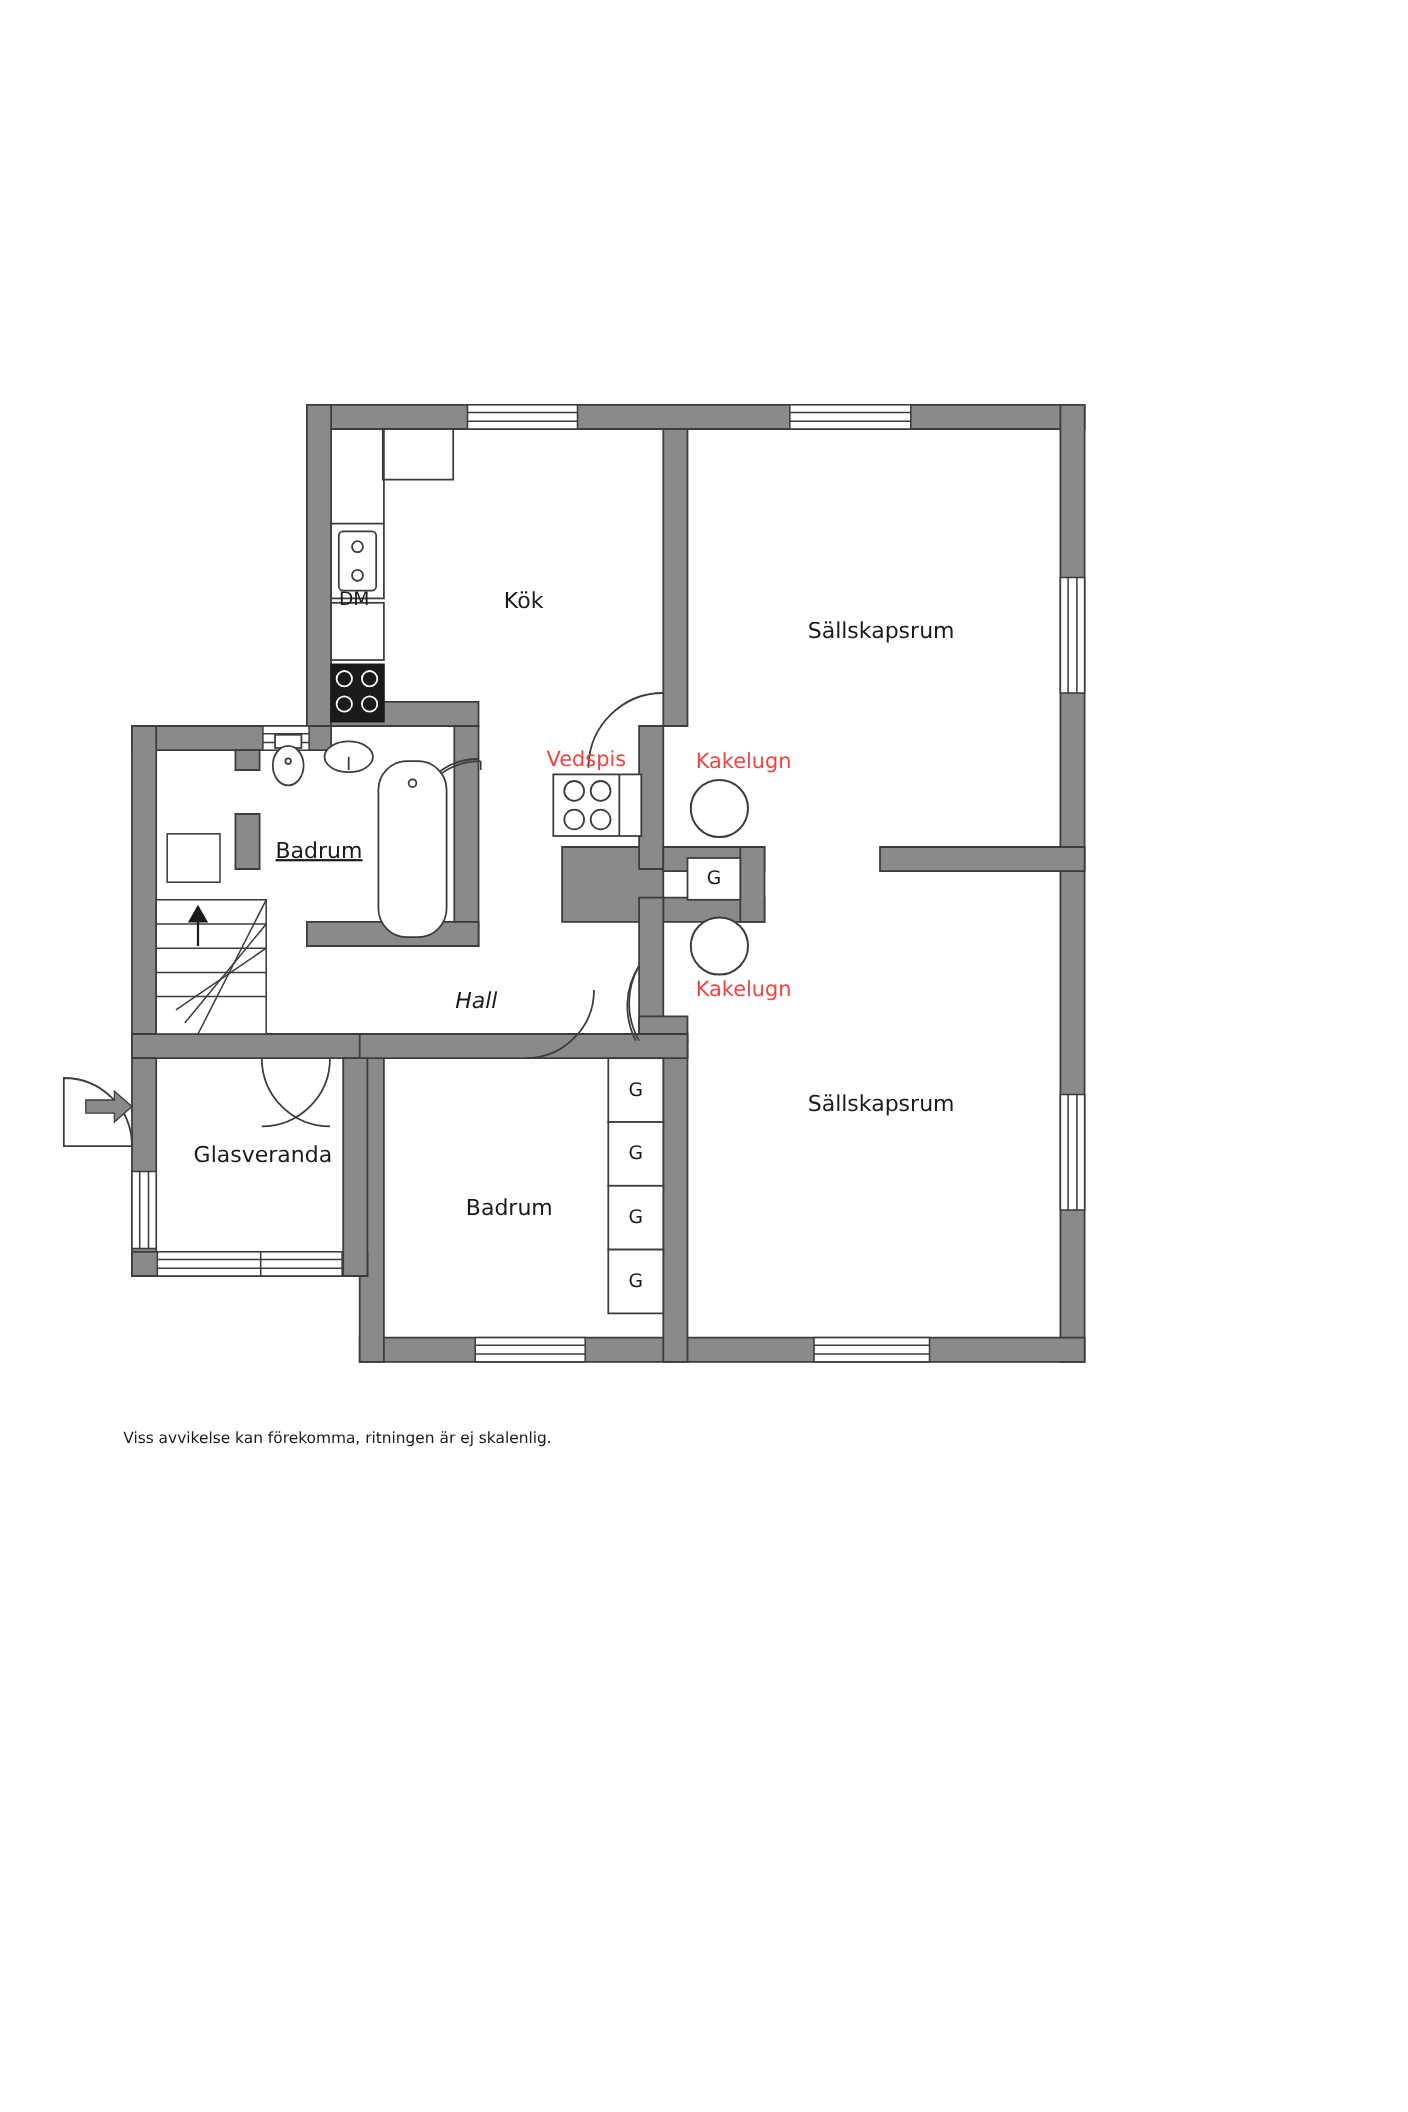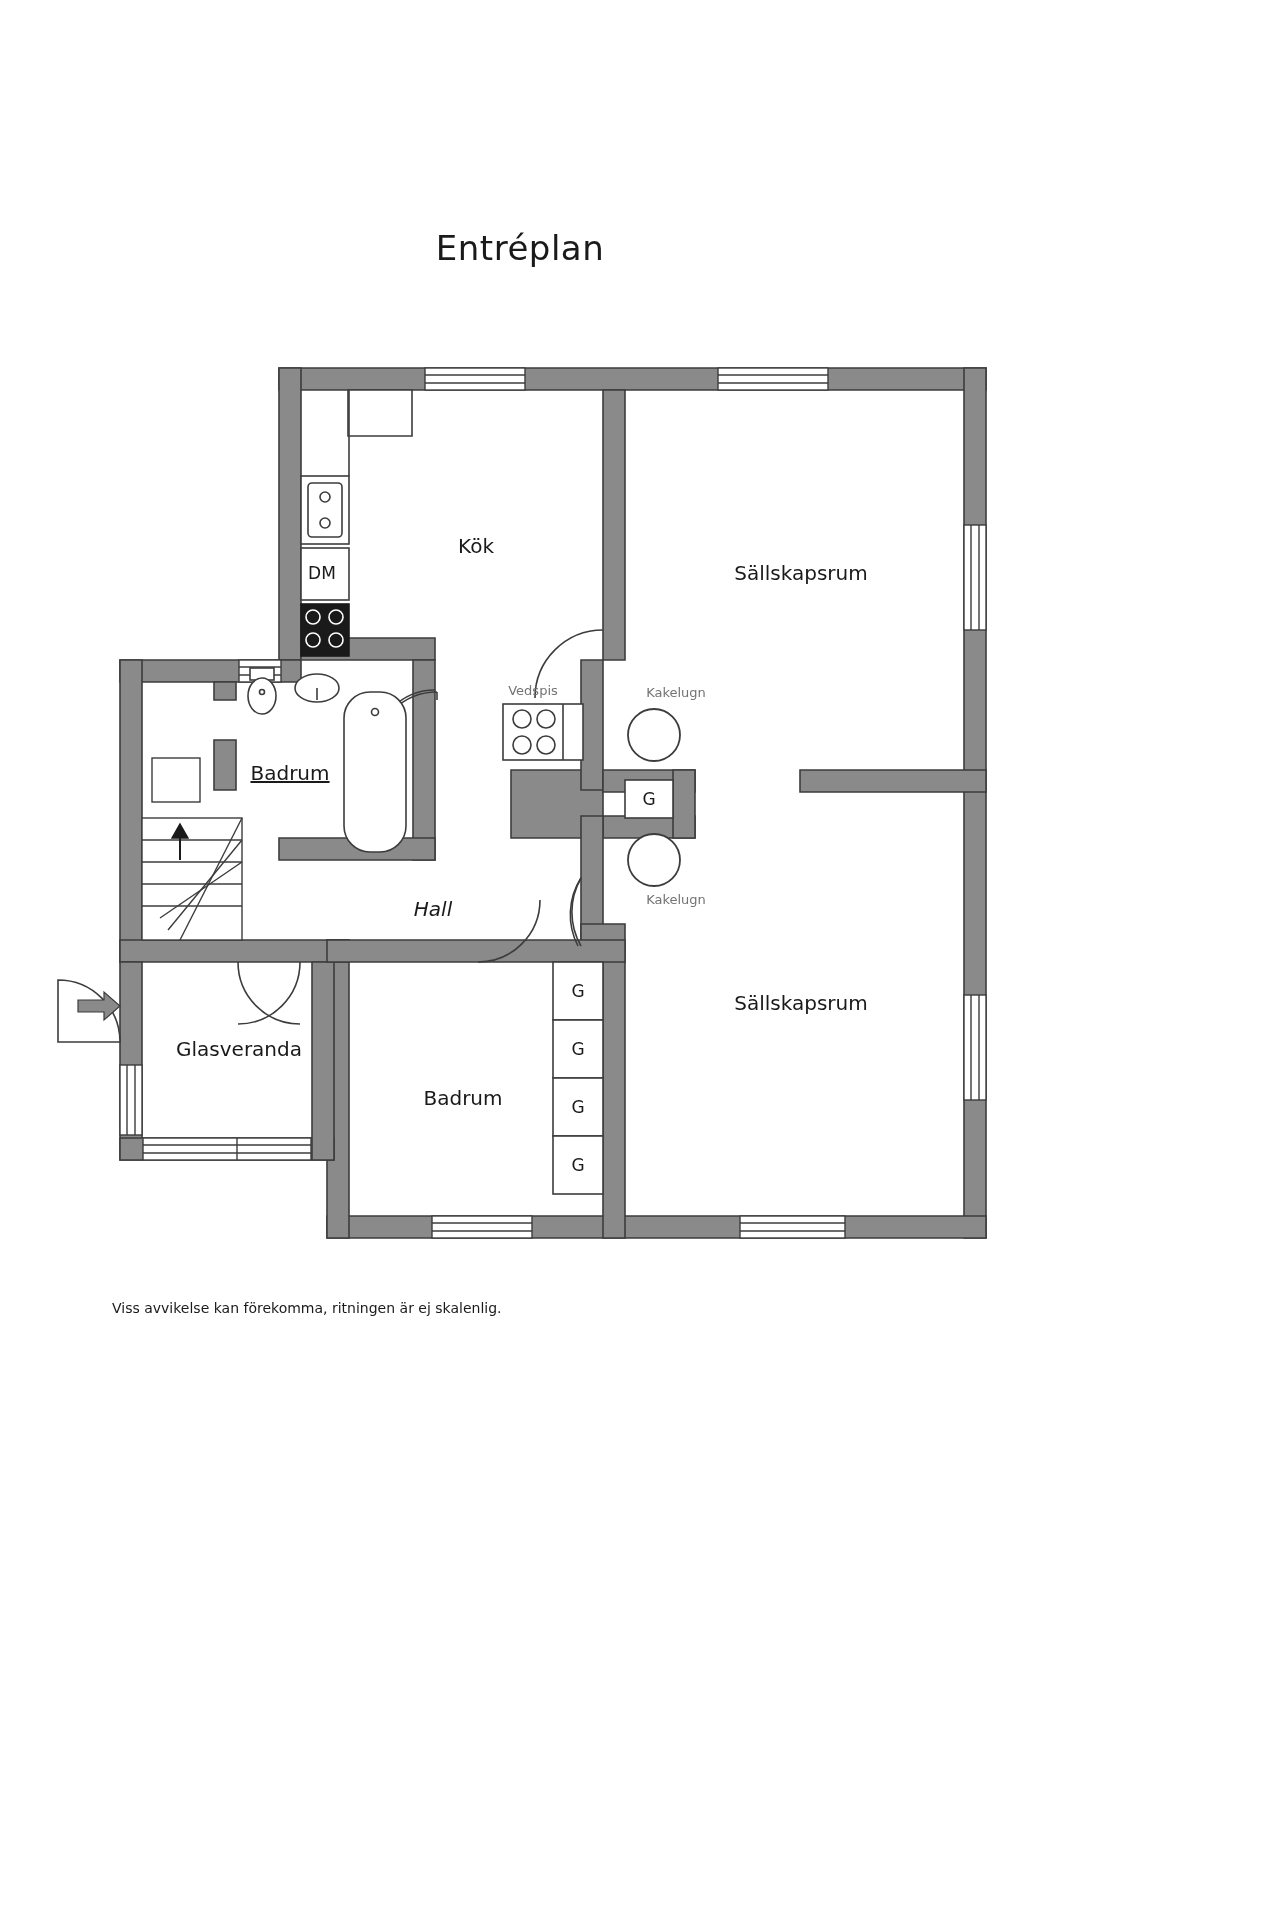--- a/index.html
+++ b/index.html
@@ -46,39 +46,38 @@
   }
   .room-label {
     position: absolute;
     font-size: 20px;
     color: #1a1a1a;
     white-space: nowrap;
     transform: translate(-50%, -50%);
   }
   .small-label {
     position: absolute;
-    font-size: 13px;
-    color: #737373;
+    font-size: 19px;
+    color: #ef4444;
     white-space: nowrap;
     transform: translate(-50%, -50%);
   }
   .box-label {
     position: absolute;
     font-size: 17px;
     color: #1a1a1a;
     white-space: nowrap;
     transform: translate(-50%, -50%);
   }
 </style>
 </head>
 <body>
 
 <div id="floorplan-root">
 
-  <div class="title">Entréplan</div>
 
   <svg class="plan-svg" width="1040" height="1560" viewBox="0 0 1040 1560">
 
     <g stroke="#3c3c3c" stroke-width="1.6" fill="#8a8a8a">
 
       <path d="M279,368 L986,368 L986,390 L279,390 Z"></path>
 
       <path d="M964,368 L986,368 L986,1238 L964,1238 Z"></path>
 
       <path d="M327,1216 L986,1216 L986,1238 L327,1238 Z"></path>
@@ -264,21 +263,21 @@
   </svg>
 
   <div class="room-label" style="left:476px; top:546px;">Kök</div>
   <div class="room-label" style="left:801px; top:573px;">Sällskapsrum</div>
   <div class="room-label" style="left:801px; top:1003px;">Sällskapsrum</div>
   <div class="room-label" style="left:290px; top:773px;text-decoration:underline;">Badrum</div>
   <div class="room-label" style="left:433px; top:909px;font-style:italic;">Hall</div>
   <div class="room-label" style="left:463px; top:1098px;">Badrum</div>
   <div class="room-label" style="left:239px; top:1049px;">Glasveranda</div>
 
-  <div class="box-label" style="left:322px; top:573px;">DM</div>
+  <div class="box-label" style="left:322px; top:545px;">DM</div>
   <div class="small-label" style="left:533px; top:690px;">Vedspis</div>
   <div class="small-label" style="left:676px; top:692px;">Kakelugn</div>
   <div class="small-label" style="left:676px; top:899px;">Kakelugn</div>
   <div class="box-label" style="left:649px; top:799px;">G</div>
   <div class="box-label" style="left:578px; top:991px;">G</div>
   <div class="box-label" style="left:578px; top:1049px;">G</div>
   <div class="box-label" style="left:578px; top:1107px;">G</div>
   <div class="box-label" style="left:578px; top:1165px;">G</div>
 
   <div class="footnote">Viss avvikelse kan förekomma, ritningen är ej skalenlig.</div>

